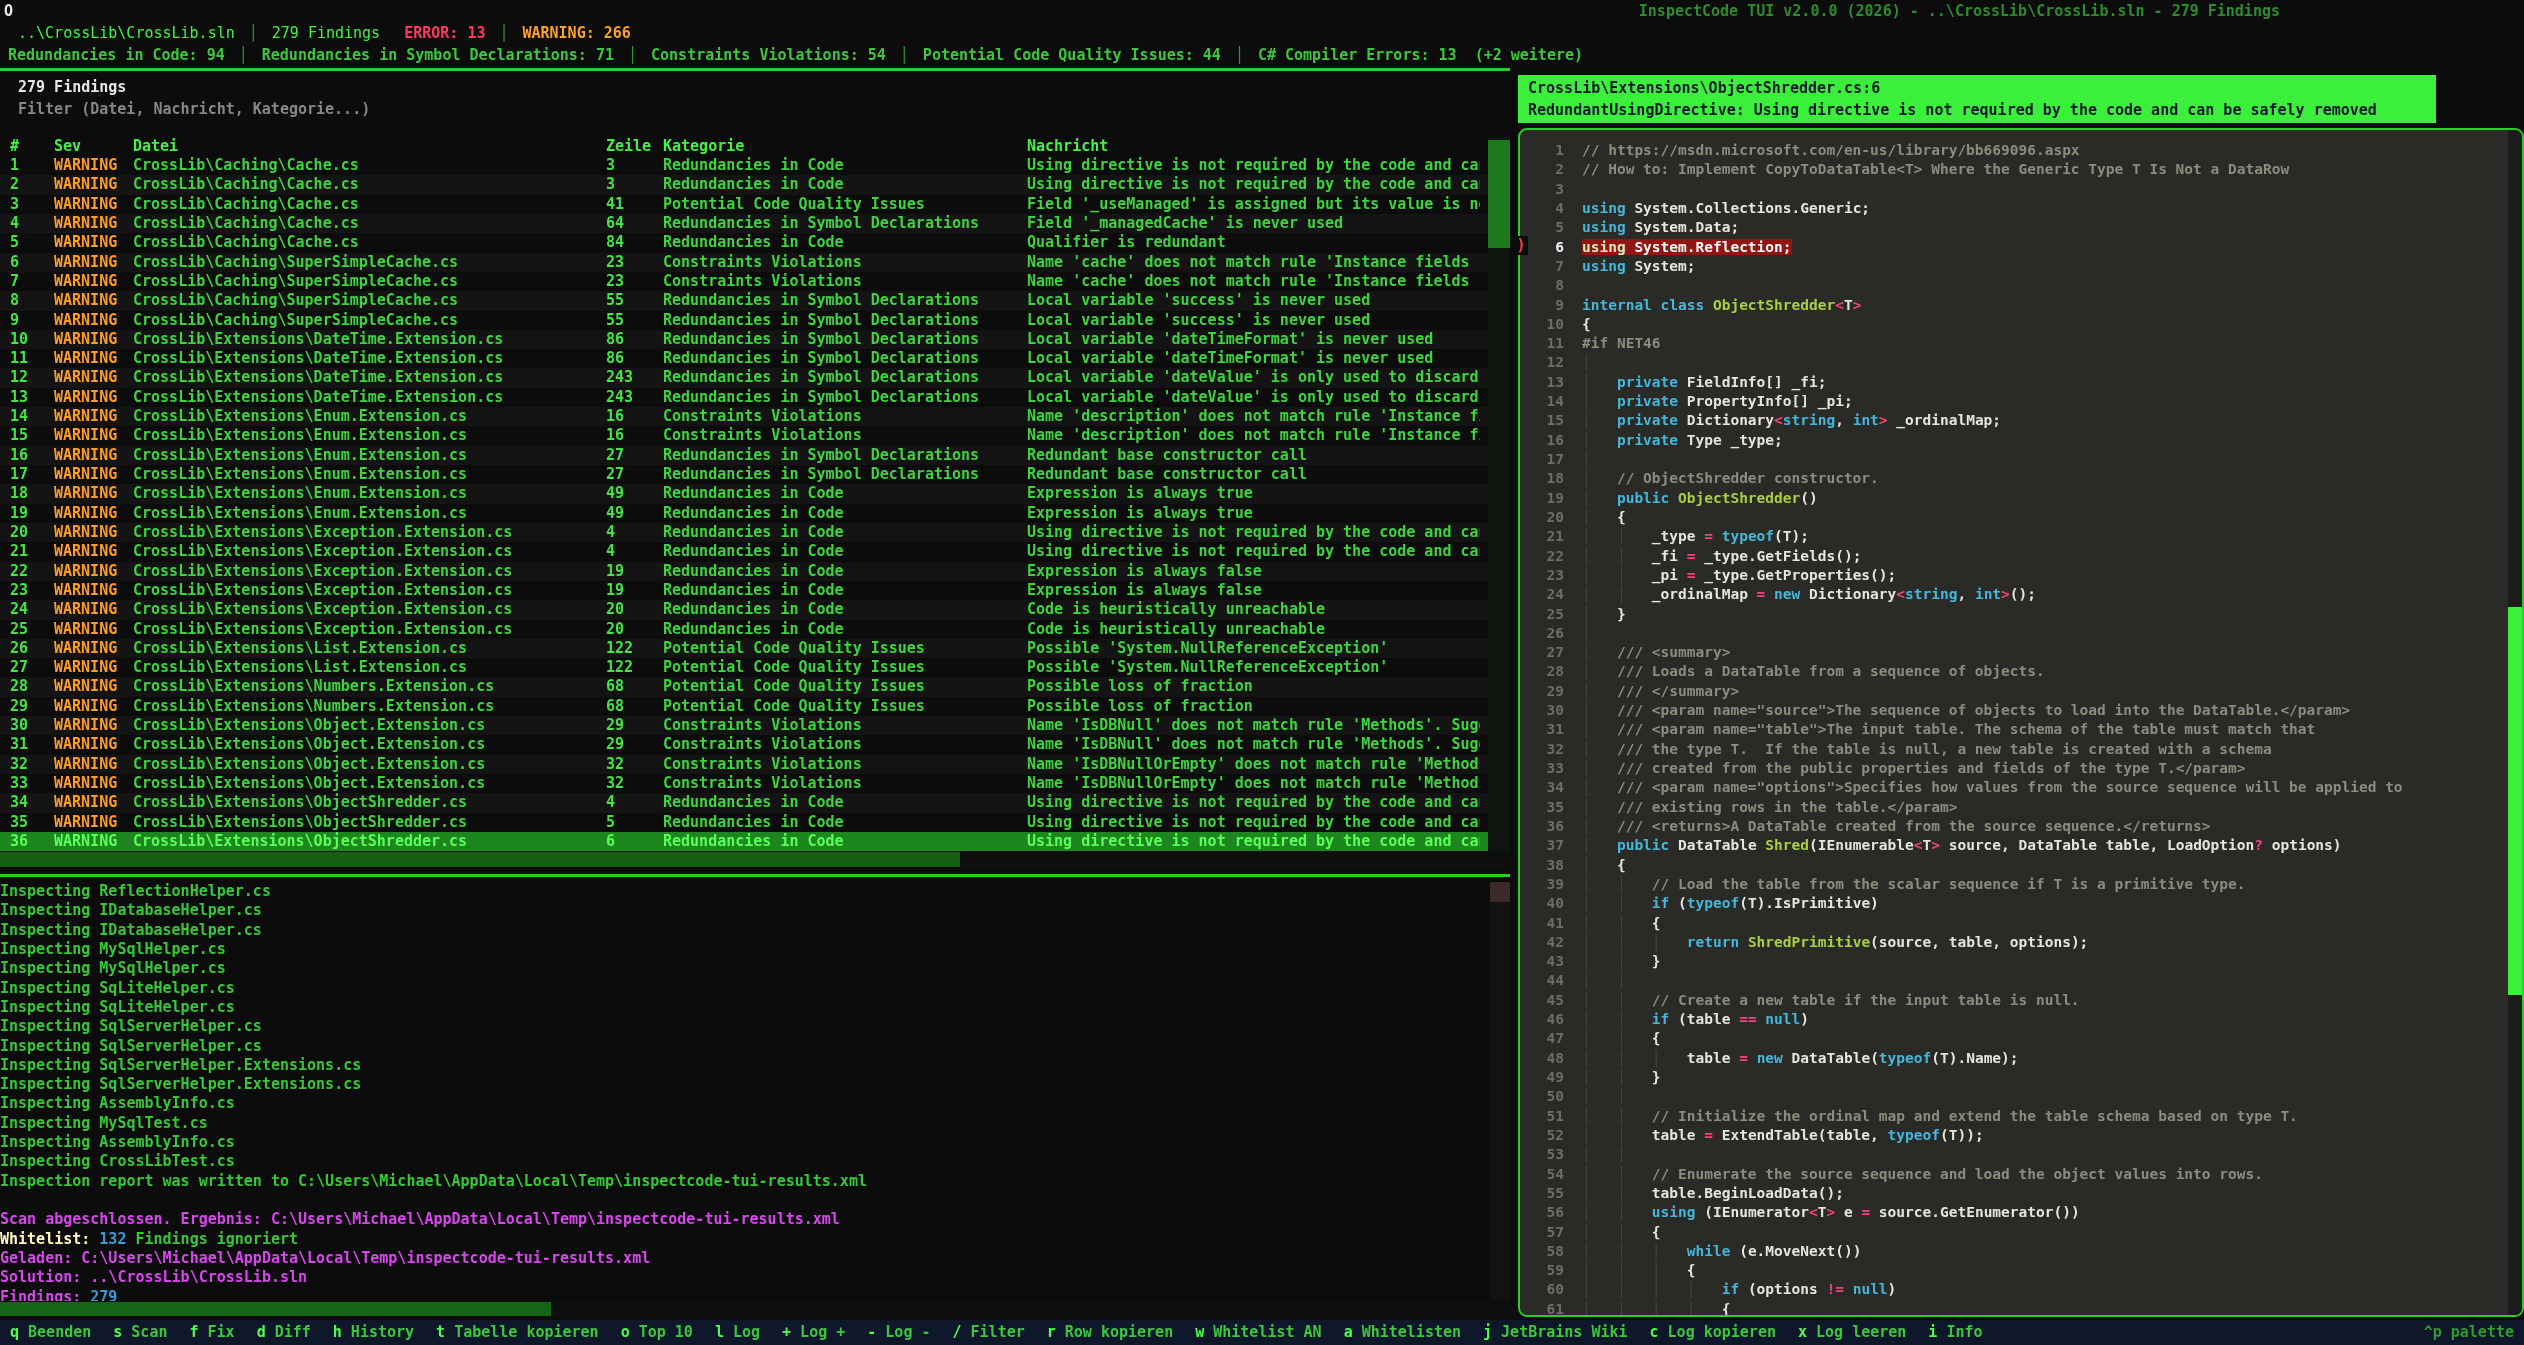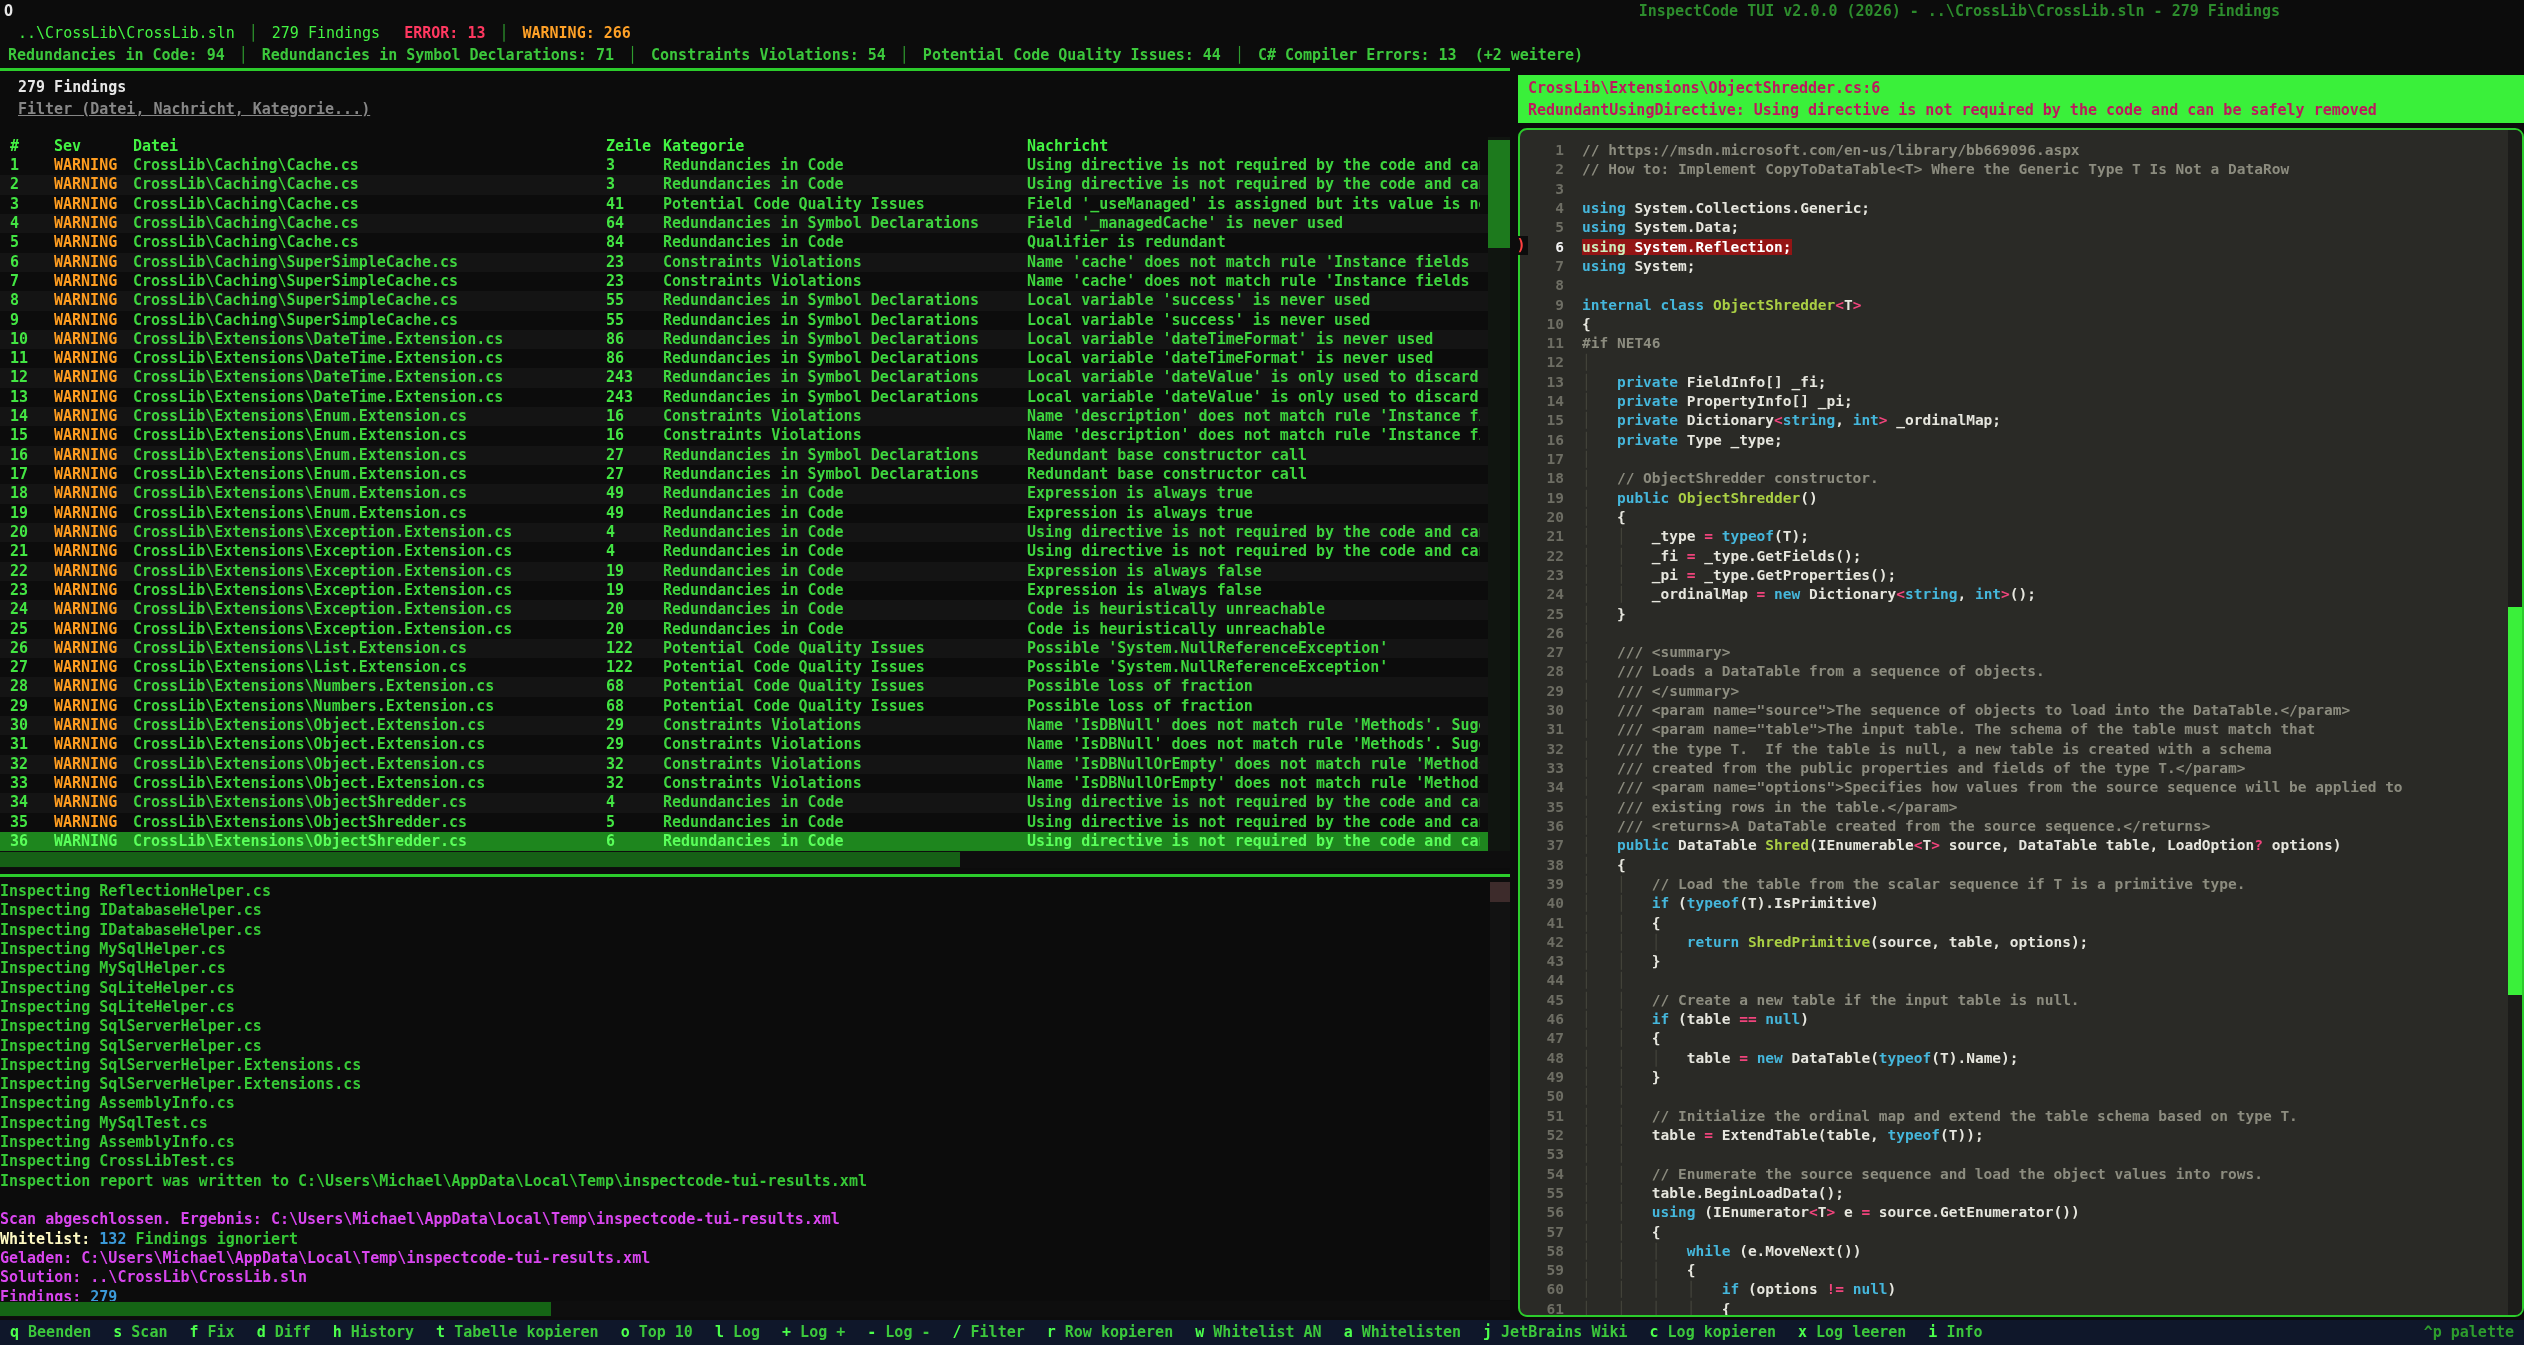--- a/index.html
+++ b/index.html
@@ -16,21 +16,21 @@
   #solutionbar { left:0; top:22px; width:2524px; height:22px; line-height:22px; padding-left:18px; white-space:pre; }
   #statusbar { left:0; top:44px; width:2524px; height:22px; line-height:22px; padding-left:8px; white-space:pre; color:#3cc83c; }
   .sep { color:#2f9c2f; padding:0 14px; }
   .path-bright { color:#43f343; font-weight:400; }
   .err { color:#ff3860; font-weight:700; padding-left:24px; }
   .warn { color:#ffa127; font-weight:700; }
   
   #left-panel { left:0; top:68px; width:1510px; height:808px; border-top:3px solid #2ccc2c; background:#0c0c0c; }
   #findings-title { left:18px; top:78px; color:#e6e6e6; }
   #filter-box { left:18px; top:100px; width:1400px; color:#878787; background:transparent; border:none; outline:none;
-    font:inherit; font-weight:700;text-decoration:underline; }
+    font:inherit; font-weight:700; }
   #filter-box::placeholder { color:#878787; }
   .tgrid { display:grid; grid-template-columns:44px 79px 473px 57px 364px 453px; padding-left:10px; white-space:nowrap; }
   #thead { left:0; top:137px; width:1488px; height:19px; line-height:19px; color:#43f343; }
   #findings-body { left:0; top:156px; width:1488px; }
   .frow { height:19.32px; line-height:19.32px; overflow:hidden; }
   .frow:nth-child(even) { background:#141414; }
   .frow > span { overflow:hidden; }
   .c-idx { color:#43e543; }
   .c-sev { color:#ff9d20; }
   .c-file, .c-cat, .c-msg { color:#3ed43e; }
@@ -45,21 +45,21 @@
   
   #log-sep { left:0; top:874px; width:1510px; height:3px; background:#2ccc2c; }
   #log-body { left:0; top:882px; width:1488px; white-space:pre; }
   .lrow { height:19.32px; line-height:19.32px; overflow:hidden; }
   .lg { color:#36c836; } .lb { color:#d946ef;text-align:right; } .lu { color:#3b9ad9; } .ldm { color:#fef9c3; }
   #log-vscroll { left:1490px; top:882px; width:20px; height:418px; background:#121212; }
   #log-vthumb { position:absolute; left:0; top:0; width:20px; height:20px; background:#3d2b2b; }
   #log-hscroll { left:0; top:1301px; width:1510px; height:16px; background:#0e0e0e; }
   #log-hthumb { position:absolute; left:0; top:1px; width:551px; height:14px; background:#156515; }
   
-  #notif { left:1518px; top:75px; width:1006px; height:48px; background:#3af03a; color:#be185d;
+  #notif { left:1518px; top:75px; width:918px; height:48px; background:#3af03a; color:#0f172a;
     padding:2px 0 0 10px; line-height:22px; font-weight:700; white-space:pre; }
   #code-panel { left:1518px; top:128px; width:1006px; height:1189px; background:#2a2a26;
     border:2px solid #2ccc2c; border-radius:9px; overflow:hidden; }
   #code-lines { position:absolute; left:0; top:11px; width:1000px; }
   .cl { height:19.32px; line-height:19.32px; white-space:pre; overflow:hidden; font-size:14.5px; }
   .cl .num { display:inline-block; width:44px; text-align:right; color:#6e6e64; margin-right:18px; }
   .cl .num.hln { color:#f2f2f2; }
   .tk-k { color:#45b7dc; } .tk-w { color:#e6e6de; } .tk-c { color:#8c8c7f; }
   .tk-m { color:#f0447c; } .tk-f { color:#aacf44; } .tk-d { color:#45453c; }
   .hl-red { background:#ffffff; }

